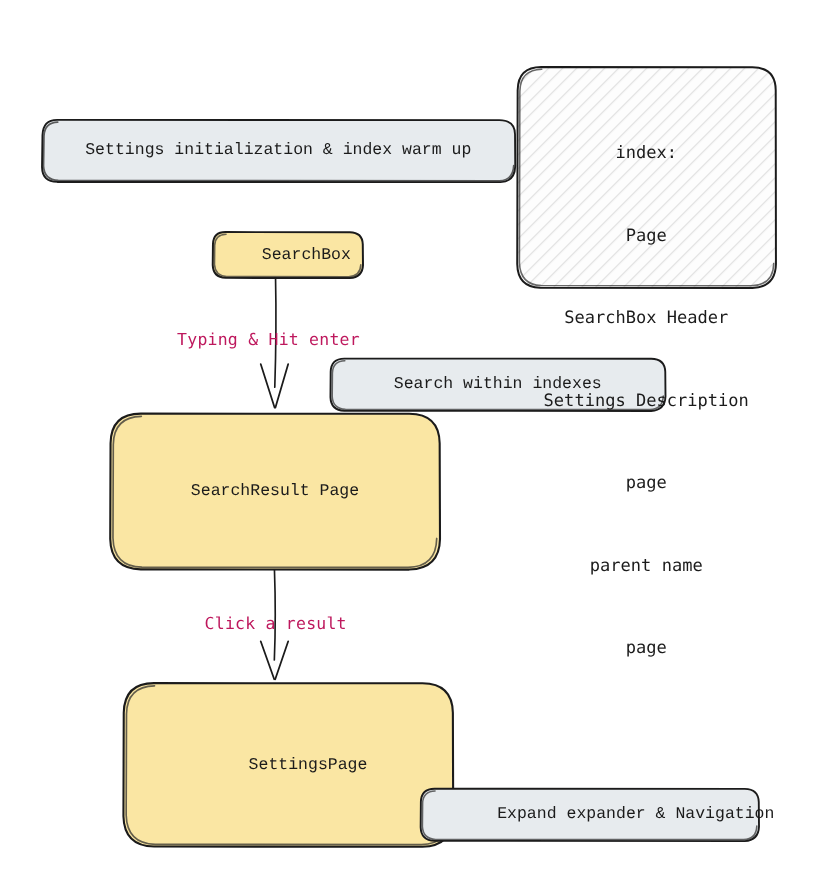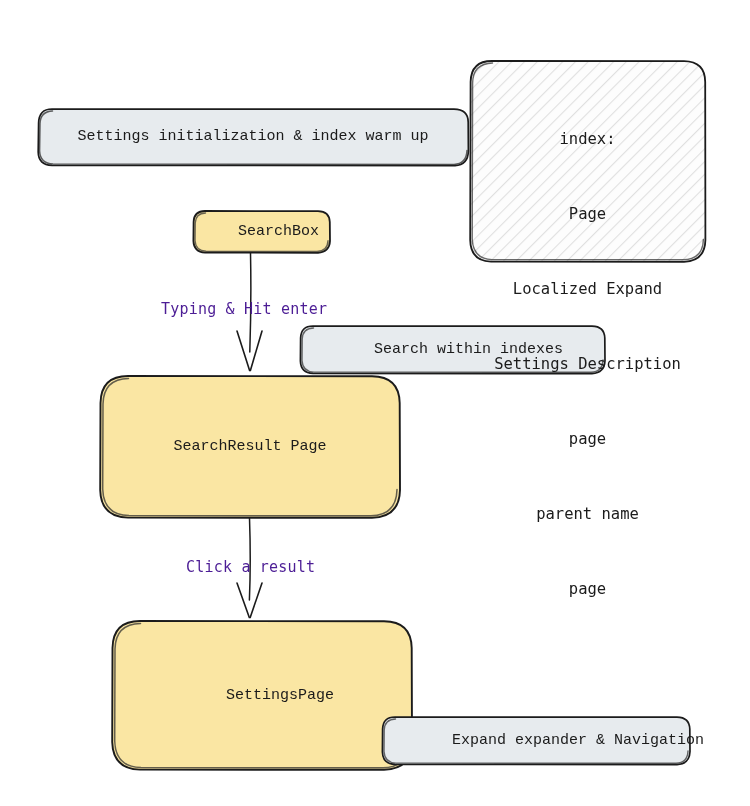--- a/index.html
+++ b/index.html
@@ -31,21 +31,21 @@
     justify-content: center;
     text-align: center;
     color: #1b1b1b;
     font-family: Liberation Mono, monospace;
     white-space: pre;
     pointer-events: none;
   }
 
   .edge-label {
     position: absolute;
-    color: #4c1d95;
+    color: #be185d;
     font-family: "DejaVu Sans Mono", "Liberation Mono", monospace;
     font-size: 15px;
     white-space: pre;
     letter-spacing: 0.2px;
   }
 
   
   .note-lines {
     position: absolute;
     text-align: center;
@@ -129,32 +129,32 @@
     <path d="M395.5 719 Q384.6 719.4 384.2 730 L384 751.5 Q384.6 762.6 396 763.1
              L676 763.3 Q687.6 762.8 688 751" fill="none" stroke="#2a2a2a" stroke-width="1.4" stroke-linecap="round" opacity="0.7"></path>
   </g>
 </svg>
 
 <div class="node-label" style="left:38px; top:108px; width:430px; height:57px; font-size:15px;">Settings initialization &amp; index warm up</div>
 
 <div class="note-lines" style="left:470px; top:77px; width:235px;">
   <span class="ln">index:</span>
   <span class="ln">Page</span>
-  <span class="ln">Localized Expand</span>
+  <span class="ln">SearchBox Header</span>
   <span class="ln">Settings Description</span>
   <span class="ln">page</span>
   <span class="ln">parent name</span>
   <span class="ln">page</span>
 </div>
 
 <div class="node-label" style="left:193px; top:210px; width:137px; height:43px; font-size:15px;margin-left:17px;">SearchBox</div>
 
 <div class="edge-label" style="left:161px; top:300px;">Typing &amp; Hit enter</div>
 
-<div class="node-label" style="left:300px; top:325px; width:305px; height:48px; font-size:15px;margin-left:16px;">Search within indexes</div>
+<div class="node-label" style="left:300px; top:325px; width:305px; height:48px; font-size:15px;">Search within indexes</div>
 
 <div class="node-label" style="left:100px; top:375px; width:300px; height:143px; font-size:15px;">SearchResult Page</div>
 
 <div class="edge-label" style="left:186px; top:558px;text-align:center;">Click a result</div>
 
 <div class="node-label" style="left:112px; top:620px; width:300px; height:150px; font-size:15px;margin-left:18px;">SettingsPage</div>
 
 <div class="node-label" style="left:382px; top:716px; width:348px; height:48px; font-size:15px;padding-left:22px;">Expand expander &amp; Navigation</div>
 
 </body></html>

